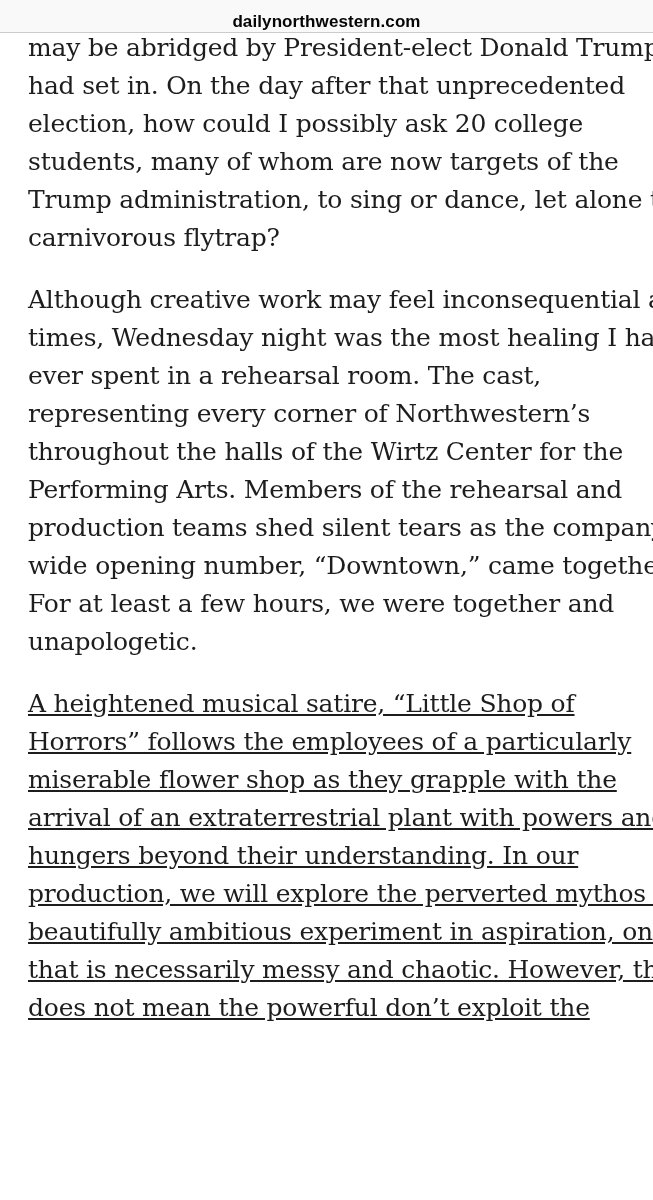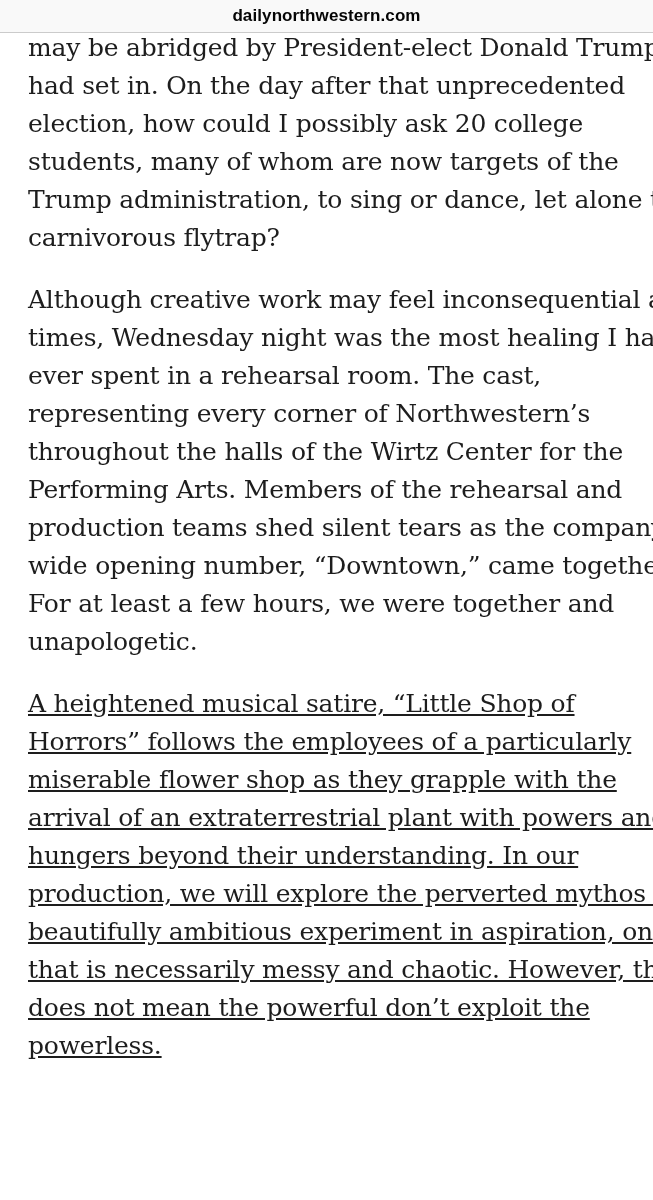--- a/index.html
+++ b/index.html
@@ -19,21 +19,21 @@
     background: var(--page-bg);
     font-family: "DejaVu Serif", "Liberation Serif", serif;
   }
   .browser-header {
     position: absolute;
     top: 0; left: 0; right: 0;
     height: 33px;
     background: var(--header-bg);
     border-bottom: 1px solid var(--header-border);
     display: flex;
-    align-items: center;
+    align-items: flex-end;
     justify-content: center;
     z-index: 2;
   }
   .site-label {
     font-family: "Liberation Sans", "DejaVu Sans", sans-serif;
     font-weight: 700;
     font-size: 17px;
     letter-spacing: 0.1px;
     color: var(--header-text);
   }
@@ -87,15 +87,14 @@
     <div class="para">
       <div class="line">A heightened musical satire, “Little Shop of</div>
       <div class="line">Horrors” follows the employees of a particularly</div>
       <div class="line">miserable flower shop as they grapple with the</div>
       <div class="line">arrival of an extraterrestrial plant with powers and</div>
       <div class="line">hungers beyond their understanding. In our</div>
       <div class="line">production, we will explore the perverted mythos of</div>
       <div class="line">beautifully ambitious experiment in aspiration, one</div>
       <div class="line">that is necessarily messy and chaotic. However, that</div>
       <div class="line">does not mean the powerful don’t exploit the</div>
-      <div class="line">powerless.</div>
     </div>
   </main>
 
 </body></html>

